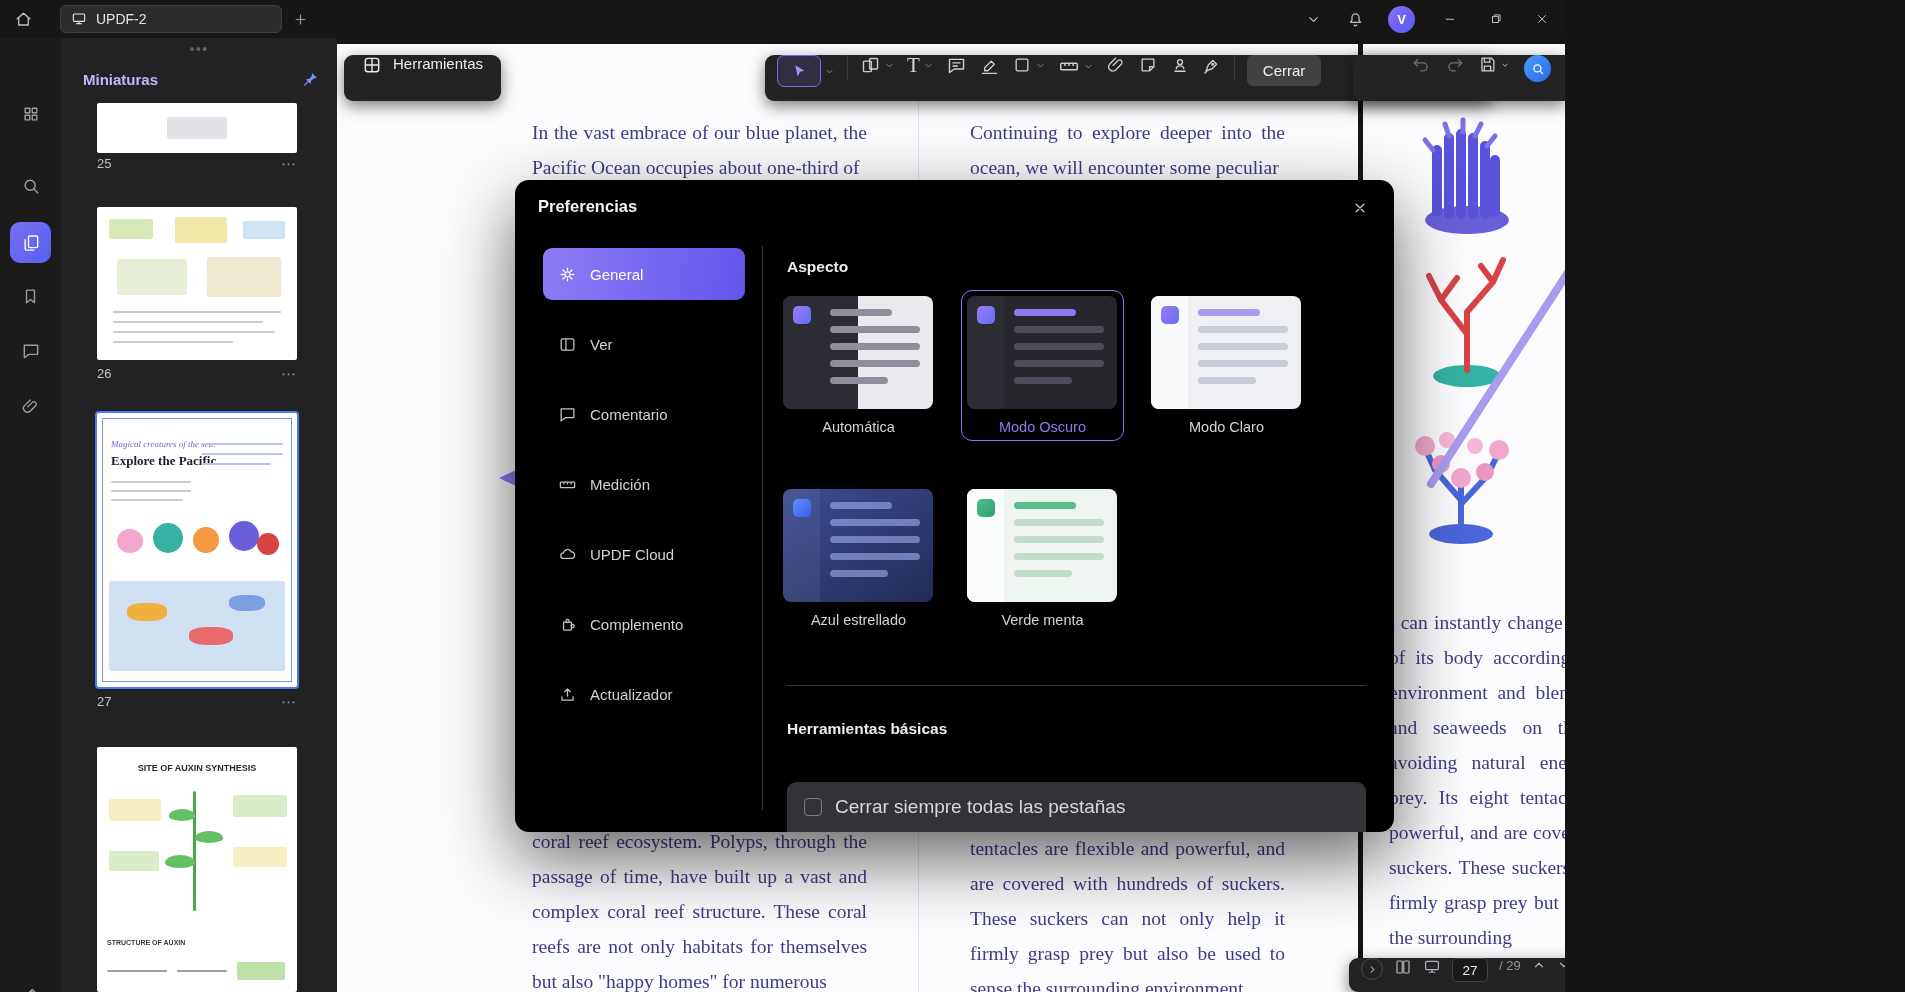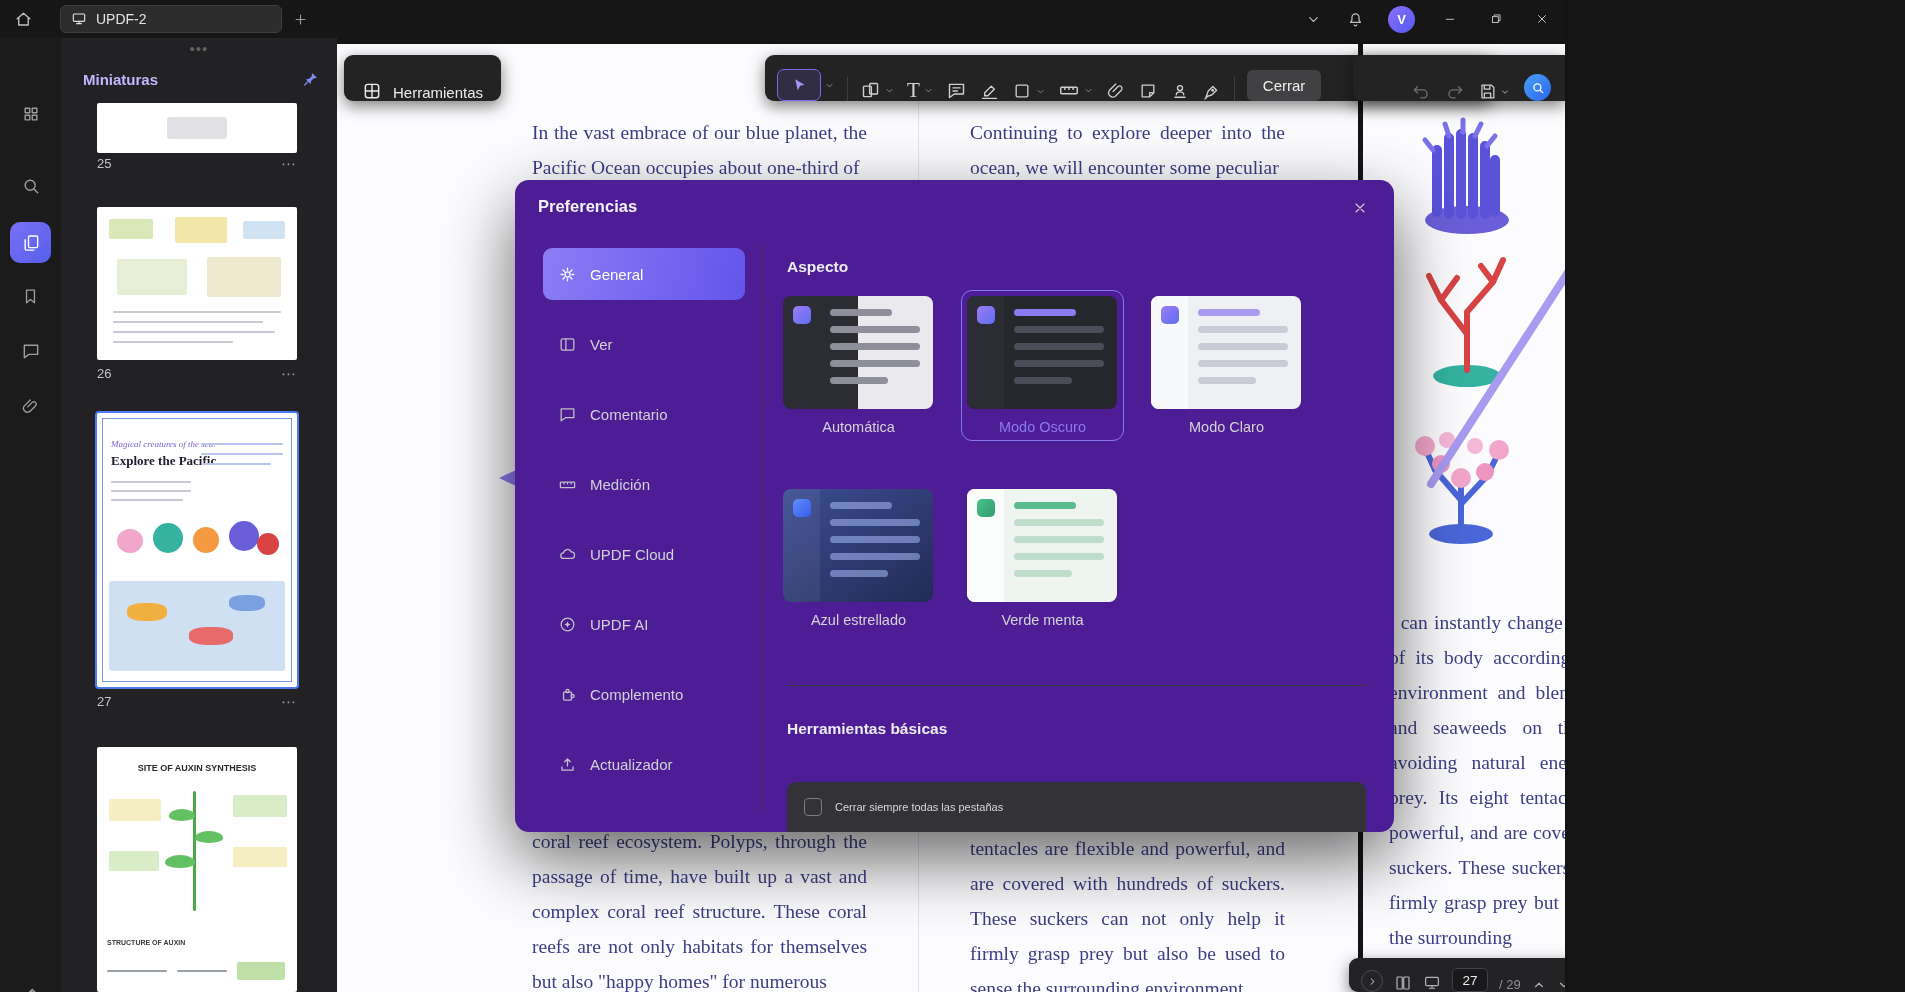--- a/index.html
+++ b/index.html
@@ -50,21 +50,21 @@
 
 
 .doc{position:absolute;left:337px;top:38px;right:0;bottom:0;background:#151515;overflow:hidden}
 .page{position:absolute;top:6px;bottom:0;background:#fcfbfd}
 .page1{left:0;width:1021px}
 .page2{left:1026px;right:0}
 .colsep{position:absolute;top:16px;bottom:0;width:1px;background:#e4e3ea}
 .para{position:absolute;font-family:"Liberation Serif",serif;font-size:19.5px;line-height:35px;color:#3d3d85;text-align:justify}
 
 
-.pill{position:absolute;background:#232323;border-radius:9px;box-shadow:0 5px 16px rgba(0,0,0,.5);z-index:15;display:flex;align-items:flex-end}
+.pill{position:absolute;background:#232323;border-radius:9px;box-shadow:0 5px 16px rgba(0,0,0,.5);z-index:15;display:flex;align-items:flex-start}
 .tools-pill{left:7px;top:17px;height:46px;padding:0 18px;gap:11px;color:#ececec;font-size:15px}
 .main-toolbar{left:428px;top:17px;height:46px;width:727px;padding:0 12px;gap:12px;color:#cfcfd2}
 .tool{display:flex;align-items:center;gap:3px;color:#cfcfd2}
 .tool-sel{width:44px;height:32px;border:1.5px solid #7b68ee;background:rgba(123,104,238,.16);border-radius:7px;color:#a395f5}
 .tchev{color:#8f8f94}
 .tsep{width:1px;height:24px;background:#3d3d3d}
 .t-glyph{font-family:"Liberation Serif",serif;font-size:21px;line-height:21px;color:#d6d6d9}
 .cerrar-btn{background:#414144;border-radius:6px;padding:7px 16px;color:#efefef;font-size:15px}
 .right-pill{right:0;top:17px;height:46px;width:212px;border-radius:9px 0 0 9px;padding:0 14px;gap:14px;justify-content:flex-end}
 .dim{color:#6e6e72}
@@ -78,21 +78,21 @@
 .sb-circ{width:22px;height:22px;border:1px solid #4a4a4e;border-radius:50%;color:#b6b6ba}
 .sb-glyph{font-size:17px;color:#c6c6ca}
 .fit{border:1px solid #5a5a5e;border-radius:4px;font-size:11.5px;padding:2px 4px;color:#d6d6da}
 .sb-total{color:#919195;font-size:13px}
 
 
 .arrow-svg{position:absolute;left:1050px;top:0;width:360px;height:480px;z-index:20}
 .arrow-frag{position:absolute;left:499px;top:470px;z-index:20}
 
 
-.modal{position:absolute;left:515px;top:180px;width:879px;height:652px;background:#4c1d95;border-radius:14px;box-shadow:0 26px 70px rgba(0,0,0,.6);z-index:100;overflow:hidden}
+.modal{position:absolute;left:515px;top:180px;width:879px;height:652px;background:#000000;border-radius:14px;box-shadow:0 26px 70px rgba(0,0,0,.6);z-index:100;overflow:hidden}
 .m-title{position:absolute;left:23px;top:17px;font-size:16.5px;font-weight:700;color:#f2f2f4}
 .m-close{position:absolute;right:18px;top:12px;width:32px;height:32px;color:#cfcfcf}
 .m-nav{position:absolute;left:28px;top:68px;width:202px}
 .nav-item{height:52px;border-radius:9px;display:flex;align-items:center;gap:13px;padding:0 15px;color:#d2d2d6;font-size:15px;margin-bottom:18px}
 .nav-item.active{background:linear-gradient(100deg,#8d7cf5,#6355ec);color:#fff}
 .nav-item .nico{color:#c2c2c7;display:flex}
 .nav-item.active .nico{color:#fff}
 .m-vline{position:absolute;left:247px;top:66px;bottom:22px;width:1px;background:#39393e}
 .m-h{position:absolute;font-size:15.5px;font-weight:700;color:#ececef}
 .m-aspect{left:272px;top:78px}
@@ -128,21 +128,21 @@
 .pv-blue .pv-logo{background:linear-gradient(135deg,#5f8ef8,#3a5cf0)}
 .pv-blue i{background:rgba(165,185,245,.55)}
 .pv-green{background:#eef5f0}
 .pv-green .pv-side{background:#f9fcfa}
 .pv-green .pv-logo{background:linear-gradient(135deg,#4cc08a,#2f9e6e)}
 .pv-green i{background:#c0ddcc}
 .pv-green i:nth-of-type(1){background:#5bbd8d}
 .m-divider{position:absolute;left:272px;right:28px;top:505px;height:1px;background:#3a3a3f}
 .check-row{position:absolute;left:272px;right:28px;bottom:0;height:50px;background:#323237;border-radius:9px 9px 0 0;display:flex;align-items:center;gap:13px;padding:0 17px}
 .checkbox{width:18px;height:18px;border:1.6px solid #7c7c82;border-radius:4px;background:transparent}
-.check-label{font-size:11px;color:#d8d8dc}
+.check-label{font-size:19px;color:#d8d8dc}
 </style>
 </head>
 <body>
 
 <div class="app">
 
   <header class="titlebar">
     <div class="tb-home ctr">
       <span>
           <svg width="19" height="19" viewBox="0 0 24 24" fill="none" stroke="currentColor" stroke-width="1.7" stroke-linecap="round" stroke-linejoin="round">
@@ -660,29 +660,20 @@
       <div class="nav-item">
         <span class="nico">
             <svg width="19" height="19" viewBox="0 0 24 24" fill="none" stroke="currentColor" stroke-width="1.6" stroke-linejoin="round">
               <path d="M7 17a3.5 3.5 0 0 1 0-7 5 5 0 0 1 9.6-1.2A4 4 0 0 1 17 17z"></path>
             </svg>
           </span>
         <span>UPDF Cloud</span>
       </div>
       <div class="nav-item">
         <span class="nico">
-            <svg width="19" height="19" viewBox="0 0 24 24" fill="none" stroke="currentColor" stroke-width="1.6">
-              <circle cx="12" cy="12" r="8"></circle>
-              <path d="M12 8l1.2 2.8L16 12l-2.8 1.2L12 16l-1.2-2.8L8 12l2.8-1.2z" fill="currentColor" stroke="none"></path>
-            </svg>
-          </span>
-        <span>UPDF AI</span>
-      </div>
-      <div class="nav-item">
-        <span class="nico">
             <svg width="19" height="19" viewBox="0 0 24 24" fill="none" stroke="currentColor" stroke-width="1.6" stroke-linejoin="round">
               <rect x="7" y="9" width="10" height="10" rx="1"></rect>
               <circle cx="12" cy="7.5" r="2"></circle>
               <circle cx="18.5" cy="14" r="2"></circle>
             </svg>
           </span>
         <span>Complemento</span>
       </div>
       <div class="nav-item">
         <span class="nico">

